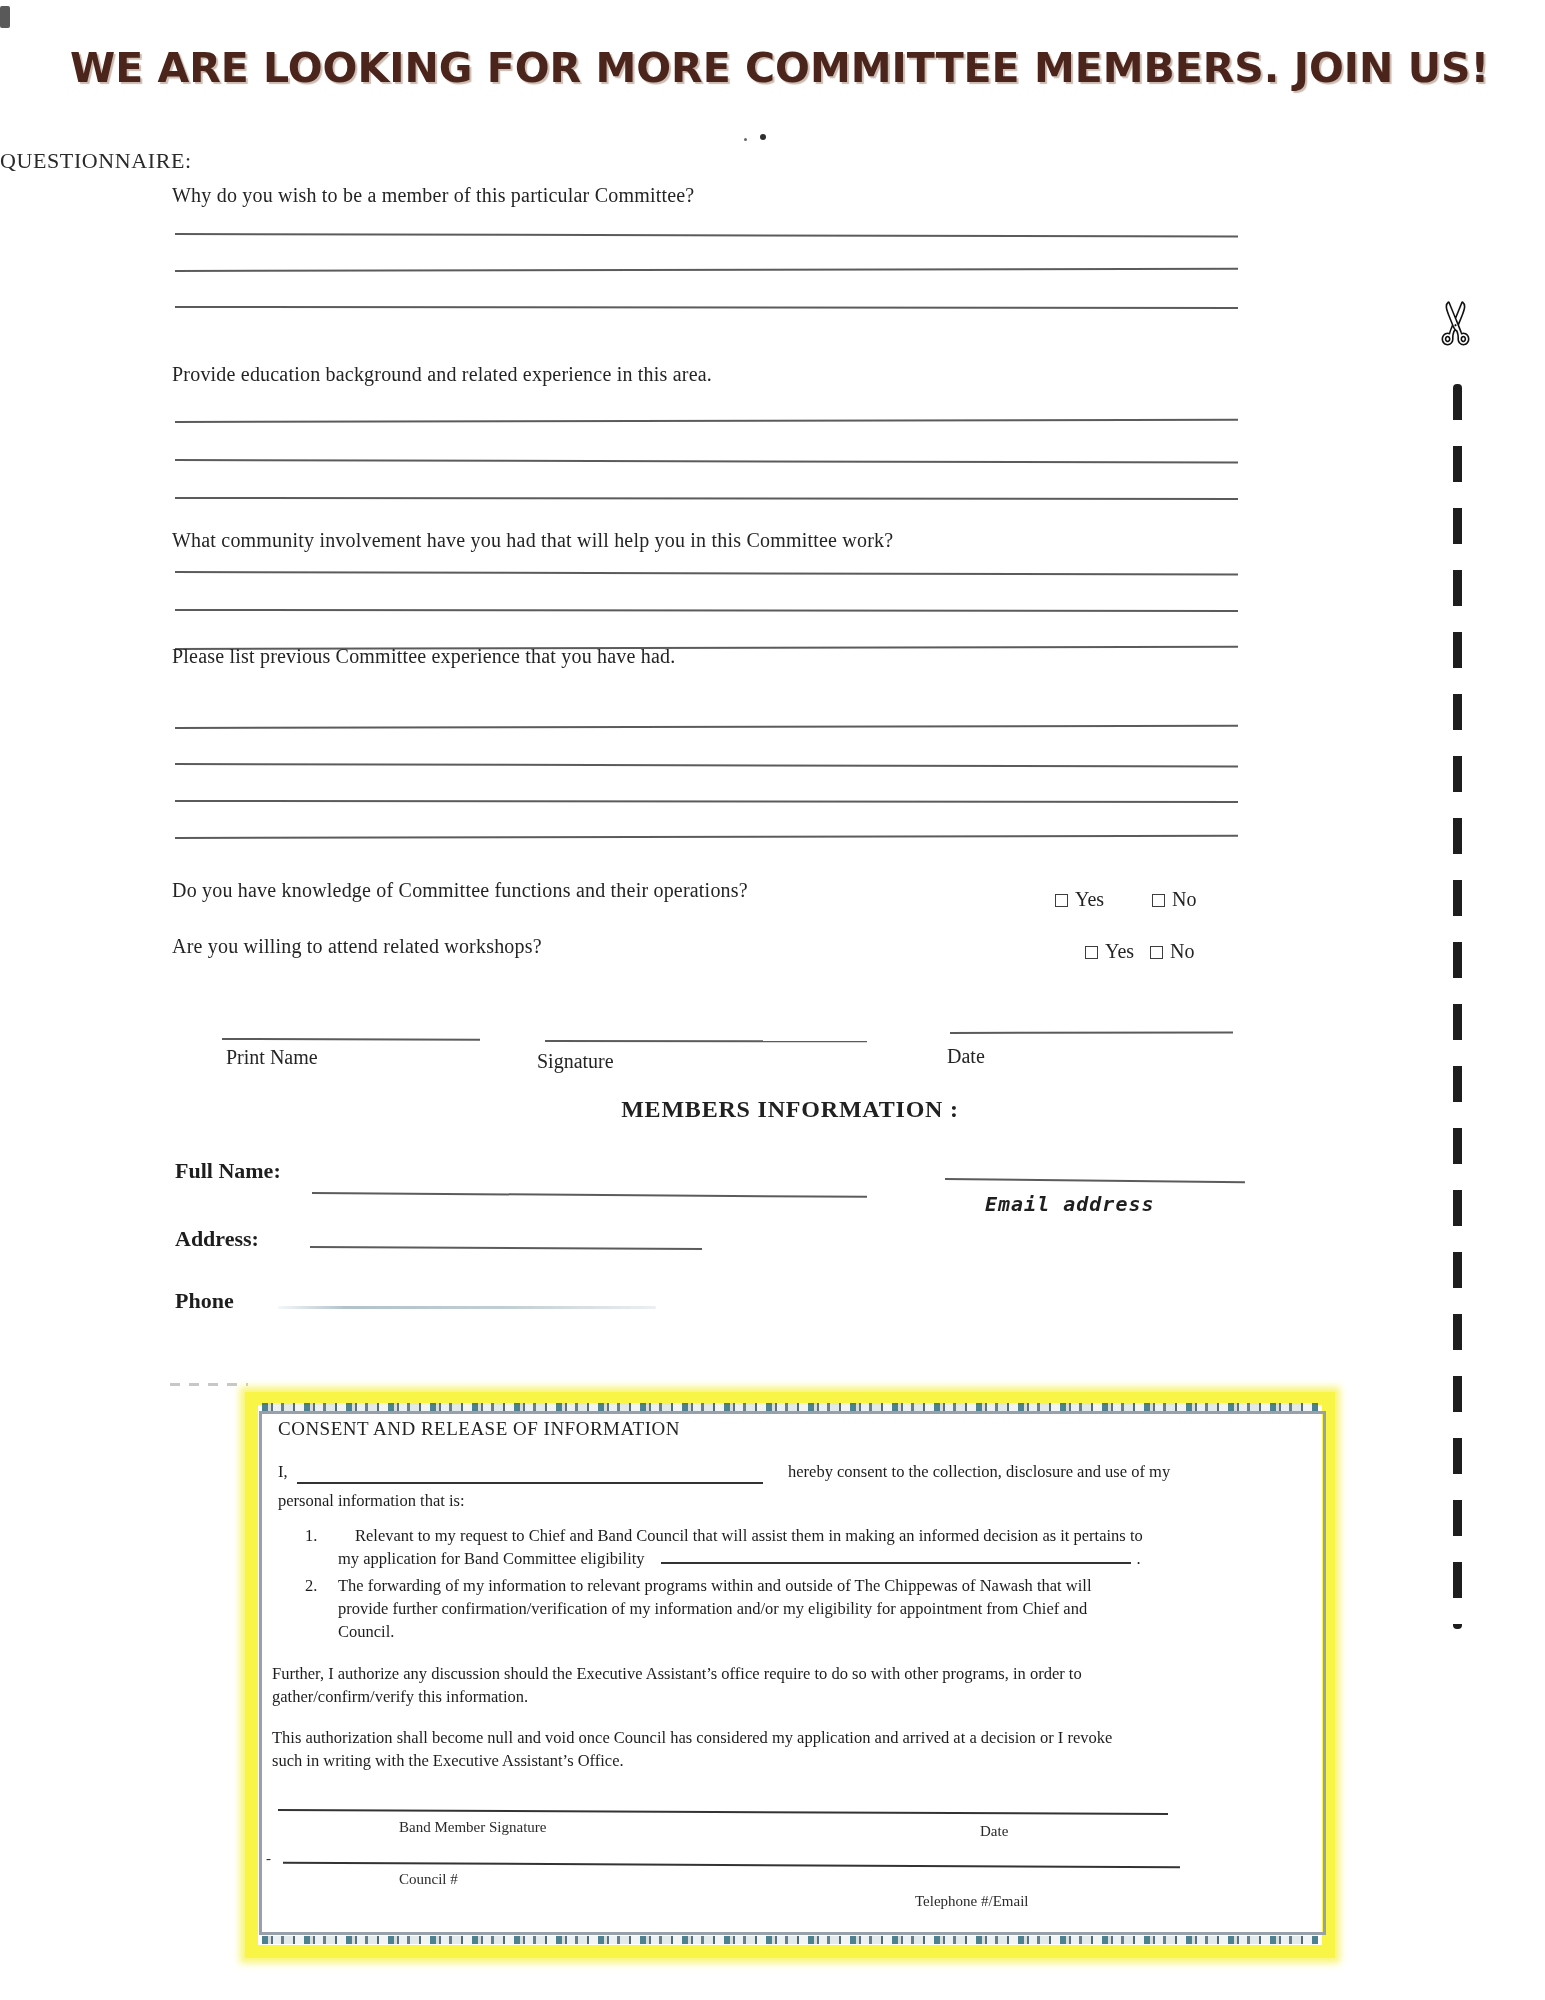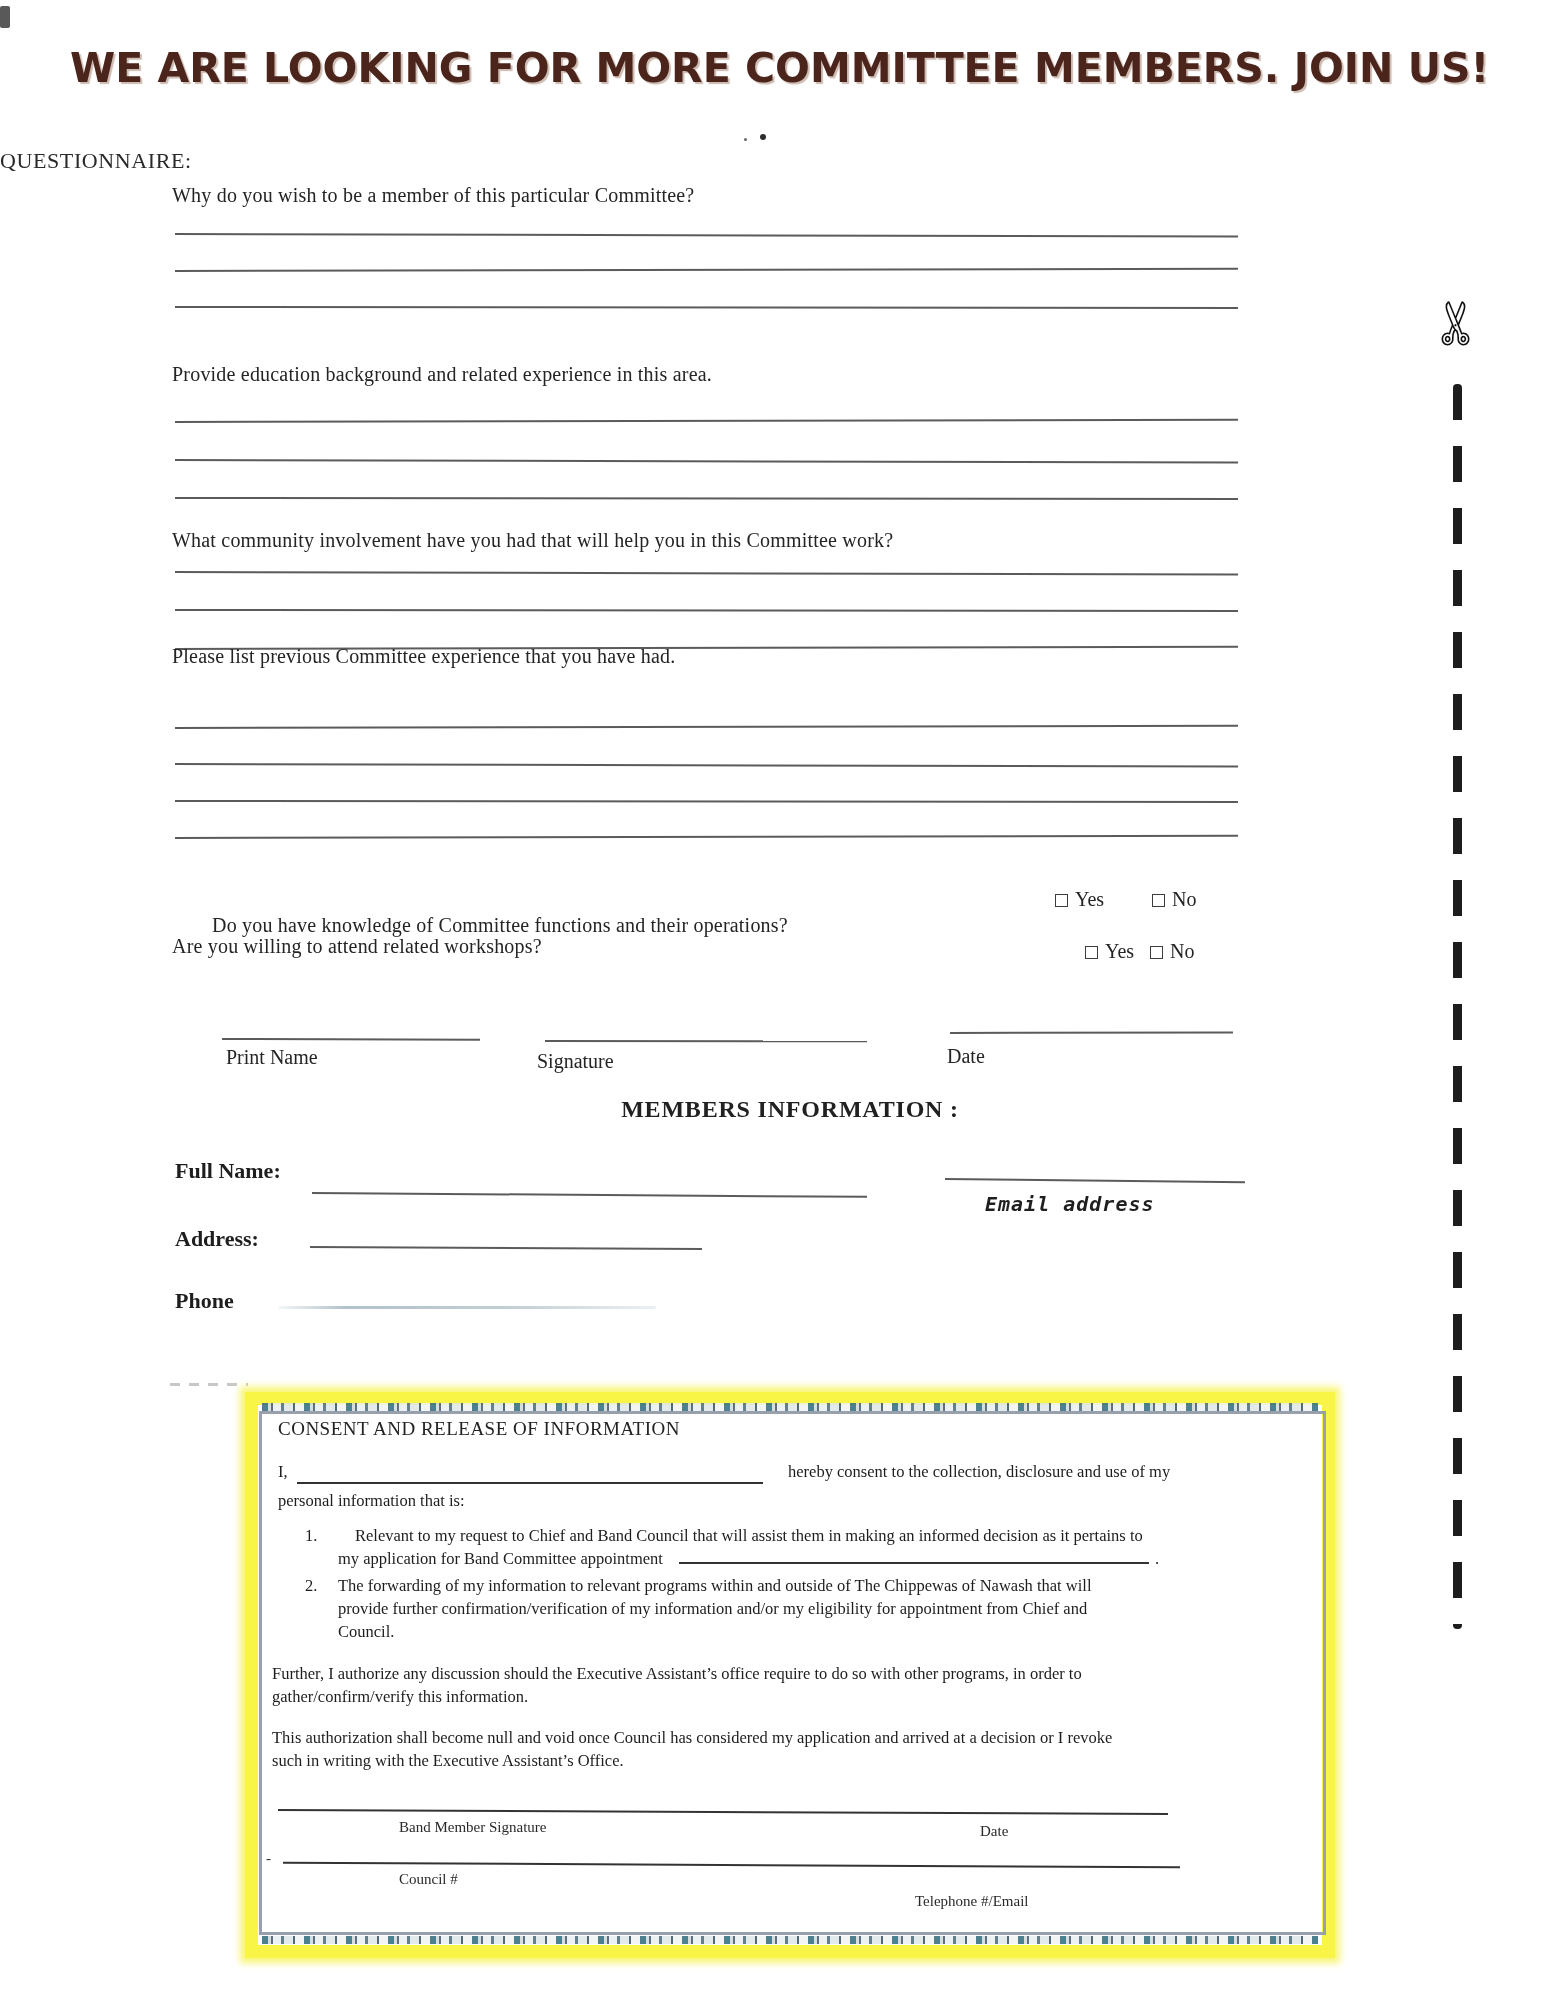--- a/index.html
+++ b/index.html
@@ -129,21 +129,21 @@
 <div class="abs ans-line ta" style="left:175px;top:571px;width:1063px;"></div>
 <div class="abs ans-line tc" style="left:175px;top:609px;width:1063px;"></div>
 <div class="abs ans-line tb" style="left:175px;top:648px;width:1063px;"></div>
 
 <div class="abs q-label" style="left:172px;top:645px;">Please list previous Committee experience that you have had.</div>
 <div class="abs ans-line tb" style="left:175px;top:727px;width:1063px;"></div>
 <div class="abs ans-line ta" style="left:175px;top:763px;width:1063px;"></div>
 <div class="abs ans-line tc" style="left:175px;top:800px;width:1063px;"></div>
 <div class="abs ans-line tb" style="left:175px;top:837px;width:1063px;"></div>
 
-<div class="abs q-label" style="left:172px;top:914px;margin-left:40px;">Do you have knowledge of Committee functions and their operations?</div>
+<div class="abs q-label" style="left:172px;top:879px;">Do you have knowledge of Committee functions and their operations?</div>
 <div class="abs yn" style="left:1055px;top:888px;"><span class="cbx"></span><span>Yes</span></div>
 <div class="abs yn" style="left:1152px;top:888px;"><span class="cbx"></span><span>No</span></div>
 
 <div class="abs q-label" style="left:172px;top:935px;">Are you willing to attend related workshops?</div>
 <div class="abs yn" style="left:1085px;top:940px;"><span class="cbx"></span><span>Yes</span></div>
 <div class="abs yn" style="left:1150px;top:940px;"><span class="cbx"></span><span>No</span></div>
 
 <div class="abs ans-line ta" style="left:222px;top:1038px;width:258px;"></div>
 <div class="abs sig-label" style="left:226px;top:1046px;">Print Name</div>
 <div class="abs ans-line tc" style="left:545px;top:1040px;width:322px;"></div>
@@ -174,21 +174,21 @@
 
 <div class="abs c-text-s" style="left:278px;top:1460px;">I,</div>
 <div class="abs c-blank-line" style="left:297px;top:1482px;width:466px;"></div>
 <div class="abs c-text-s" style="left:788px;top:1460px;white-space:nowrap;">hereby consent to the collection, disclosure and use of my</div>
 <div class="abs c-text-s" style="left:278px;top:1489px;white-space:nowrap;">personal information that is:</div>
 
 <div class="abs c-item" style="left:305px;top:1524px;width:970px;">
   <span class="c-num">1.</span>
   <div class="c-text-s">
     <span style="display:block;white-space:nowrap;margin-left:17px;">Relevant to my request to Chief and Band Council that will assist them in making an informed decision as it pertains to</span>
-    <span>my application for Band Committee appointment</span><span class="inline-blank"></span><span>.</span>
+    <span>my application for Band Committee eligibility</span><span class="inline-blank"></span><span>.</span>
   </div>
 </div>
 
 <div class="abs c-item" style="left:305px;top:1574px;width:970px;">
   <span class="c-num">2.</span>
   <div class="c-text-s c-block">
     <span>The forwarding of my information to relevant programs within and outside of The Chippewas of Nawash that will</span>
     <span>provide further confirmation/verification of my information and/or my eligibility for appointment from Chief and</span>
     <span>Council.</span>
   </div>

